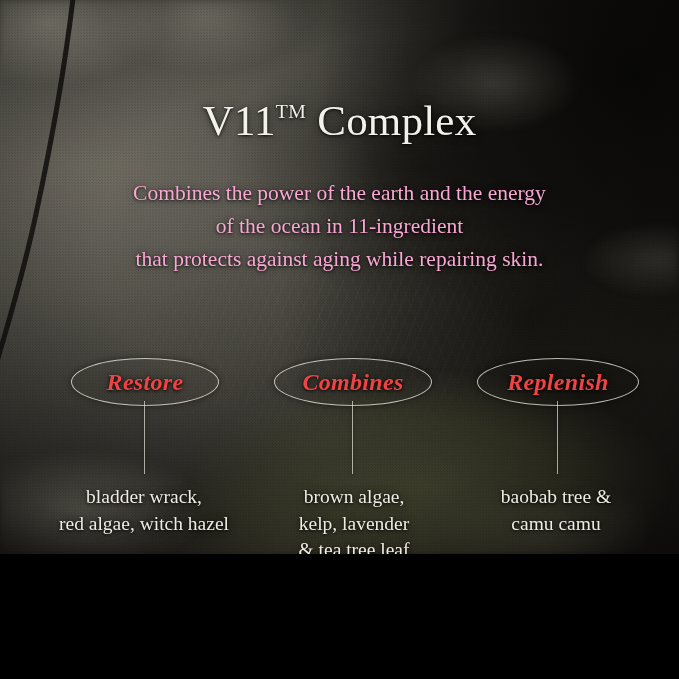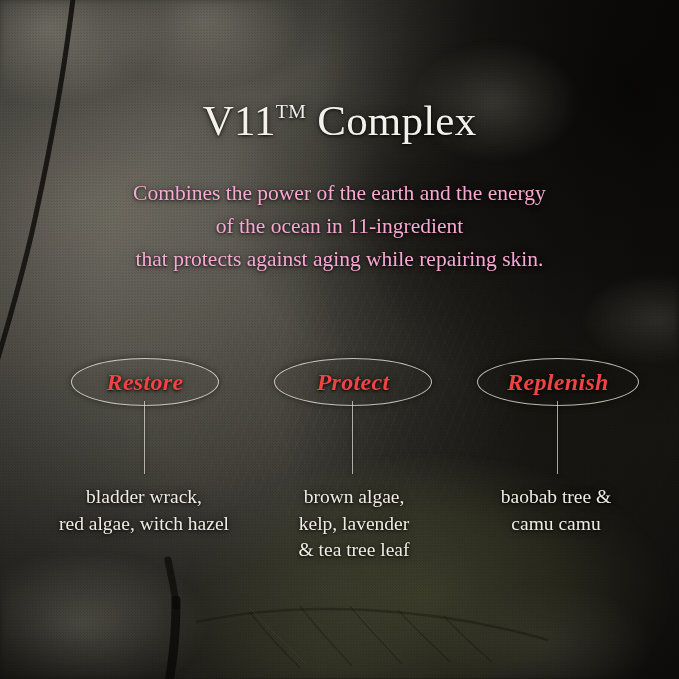--- a/index.html
+++ b/index.html
@@ -4,21 +4,21 @@
 <style>
   html, body {
     margin: 0;
     padding: 0;
     background: #000;
   }
 
   #infographic {
     position: relative;
     width: 679px;
-    height: 679px;
+    height: 554px;
     overflow: hidden;
     font-family: "Liberation Serif", "DejaVu Serif", serif;
     background: #2a2823;
     user-select: none;
   }
 
   
   .bg-layer {
     position: absolute;
     inset: 0;
@@ -238,21 +238,21 @@
     <div class="pill pill-0">
       <span class="pill-label">Restore</span>
     </div>
     <div class="connector conn-0"></div>
     <div class="ing-col ing-0">
       <div>bladder wrack,</div>
       <div>red algae, witch hazel</div>
     </div>
 
     <div class="pill pill-1">
-      <span class="pill-label">Protect</span>
+      <span class="pill-label">Combines</span>
     </div>
     <div class="connector conn-1"></div>
     <div class="ing-col ing-1">
       <div>brown algae,</div>
       <div>kelp, lavender</div>
       <div>&amp; tea tree leaf</div>
     </div>
 
     <div class="pill pill-2">
       <span class="pill-label">Replenish</span>

